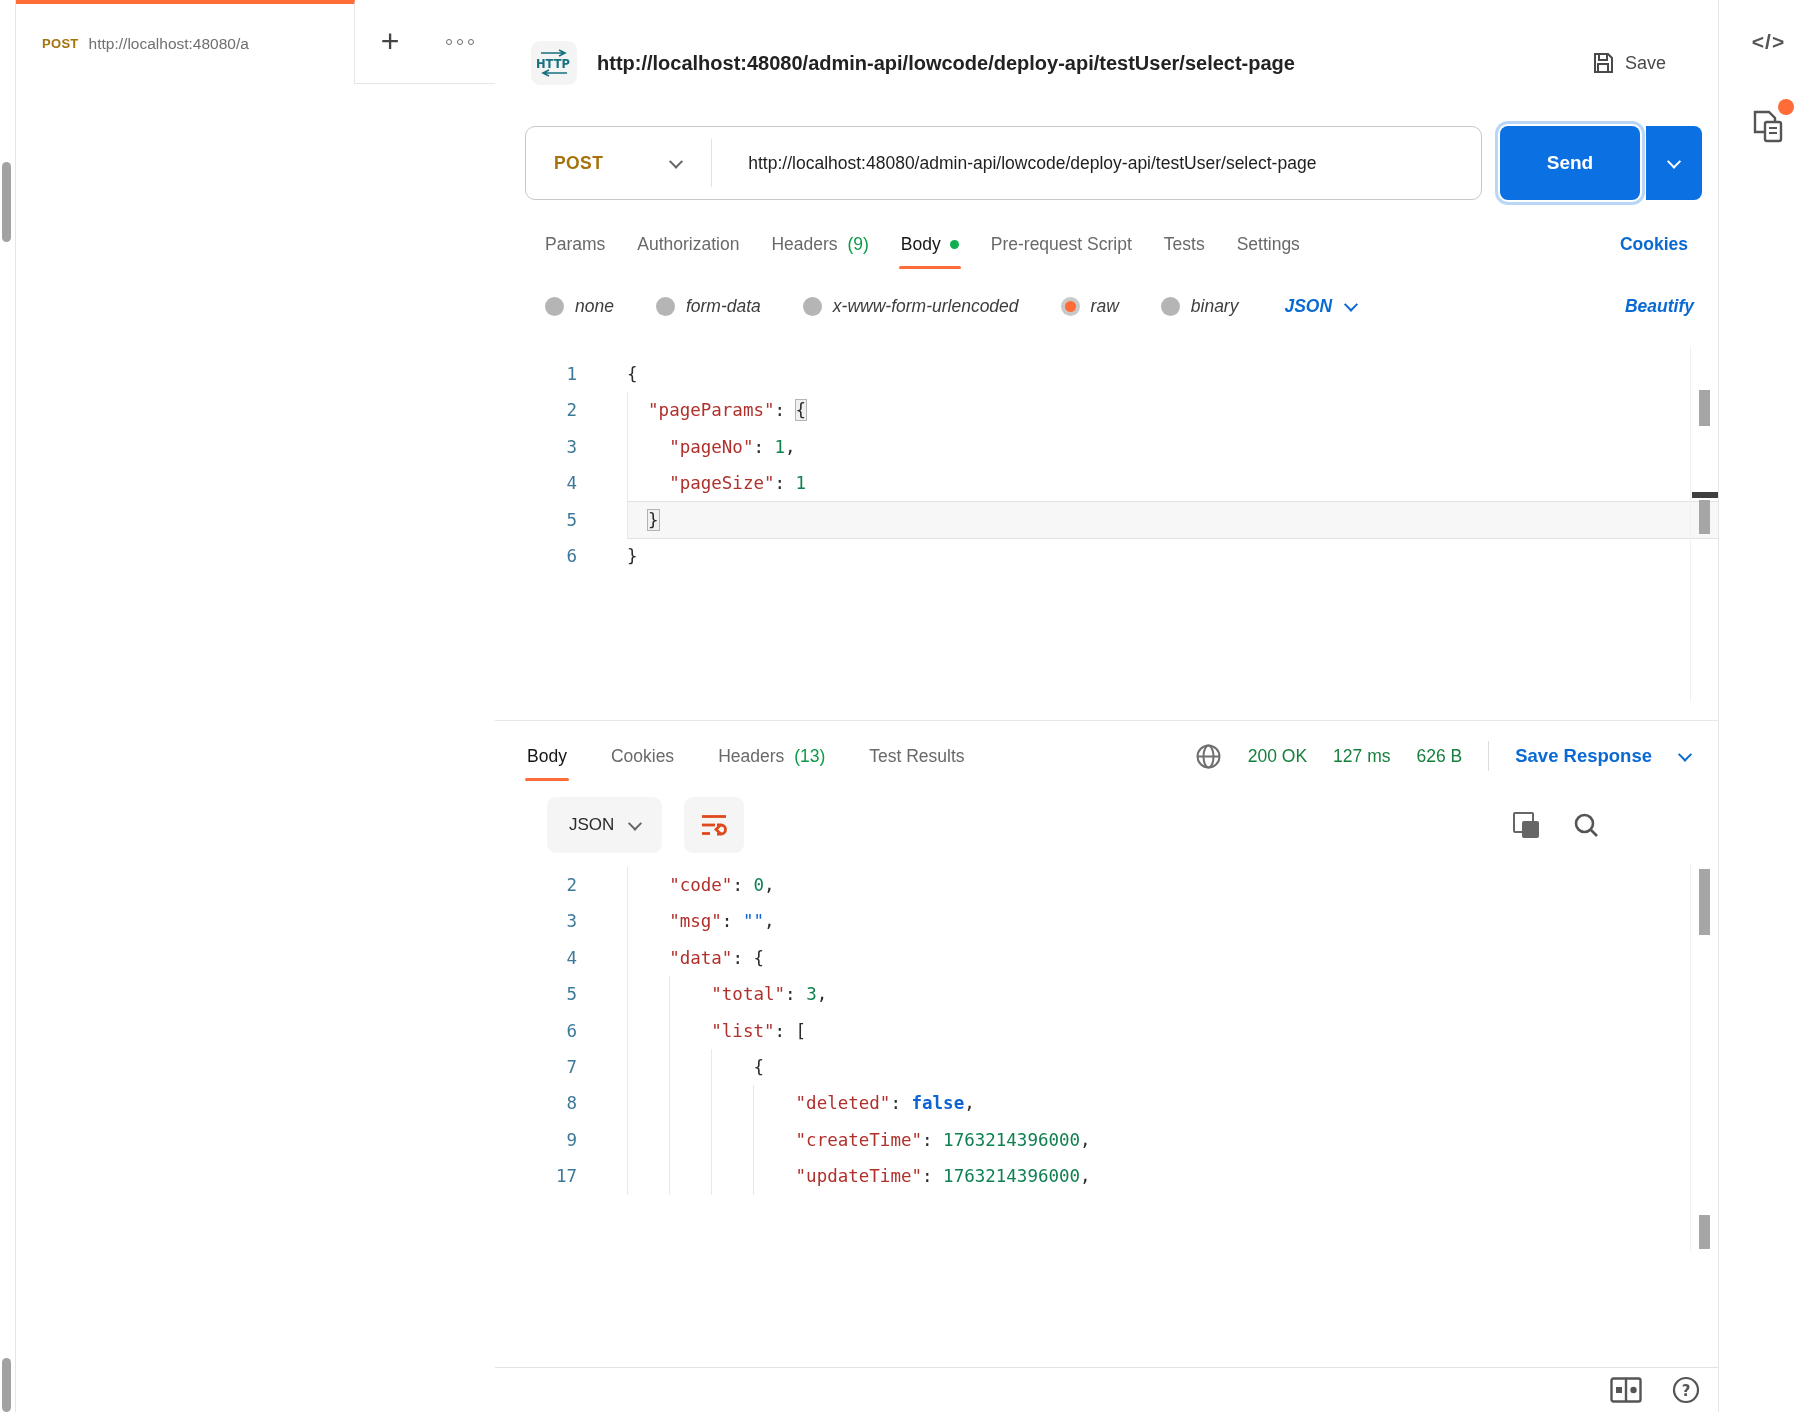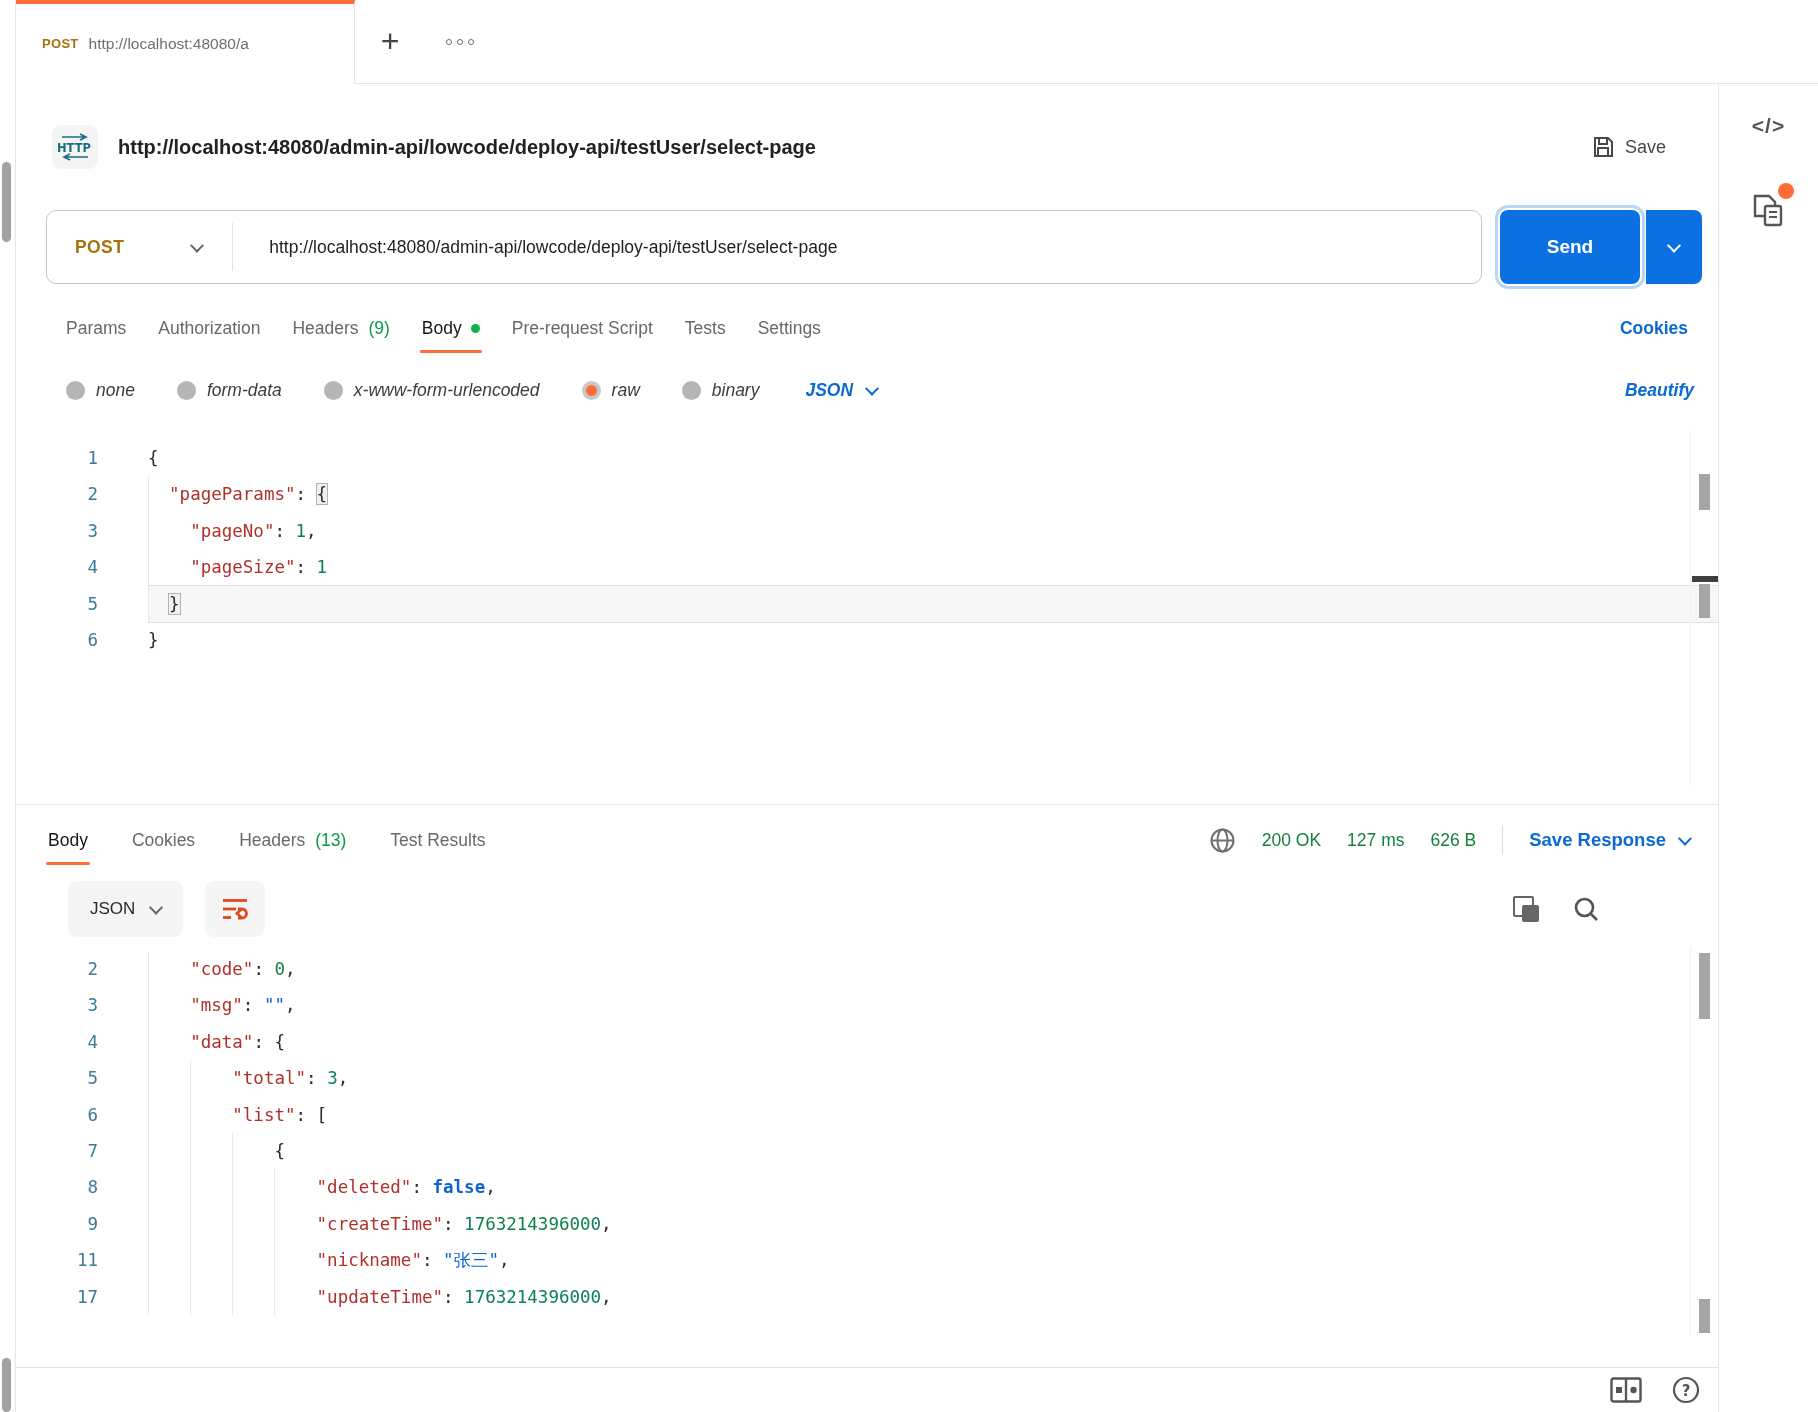--- a/index.html
+++ b/index.html
@@ -7,21 +7,21 @@
               font-family:"Liberation Sans", sans-serif; color:#1f1f1f; }
   .app { position:relative; width:1818px; height:1412px; display:flex; }
 
   
   .left-rail { width:16px; border-right:1px solid #e6e6e6; position:relative; flex:none; }
   .rail-thumb { position:absolute; left:2px; width:9px; background:#a2a2a2; border-radius:5px; }
   .rail-thumb.top { top:162px; height:80px; }
   .rail-thumb.bot { top:1358px; height:54px; }
 
   
-  .main { flex:1; display:flex; flex-direction:column; min-width:0; position:relative; }
+  .main { flex:1; display:flex; flex-direction:row; min-width:0; position:relative; }
 
   
   .tabbar { height:84px; display:flex; align-items:stretch; border-bottom:1px solid #e6e6e6; flex:none; }
   .tab { width:339px; position:relative; background:#fff; border-right:1px solid #e6e6e6;
          border-top:4px solid #ff6c37; display:flex; align-items:center; padding:0 18px 0 26px; }
   .tab::after { content:''; position:absolute; left:0; right:0; bottom:-1px; height:1px; background:#fff; }
   .tab-method { font-size:13px; font-weight:bold; color:#a5720c; letter-spacing:.3px; margin-right:10px; flex:none; }
   .tab-title { font-size:15.5px; color:#6f6f6f; white-space:nowrap; overflow:hidden; position:relative; flex:1; }
   .tab-fade { position:absolute; right:0; top:0; bottom:0; width:46px;
               background:linear-gradient(to right, rgba(255,255,255,0), #fff); }
@@ -99,21 +99,21 @@
   .mark { position:absolute; left:8px; width:11px; background:#a6a6a6; }
   .mark.dark { left:1px; width:26px; height:6px; background:#3f3f3f; }
 
   .pane-divider { border-top:1px solid #e7e7e7; margin-top:18px; flex:none; }
 
   
   .resp-tabs { display:flex; align-items:center; gap:40px; padding:0 28px 0 30px; height:70px; flex:none; }
   .resp-meta { display:flex; align-items:center; gap:26px; margin-left:auto; }
   .green { color:#15803d; font-size:17.5px; white-space:nowrap; }
   .vdiv { width:1px; height:30px; background:#dcdcdc; }
-  .save-resp { display:flex; align-items:center; gap:14px; cursor:pointer; }
+  .save-resp { display:flex; align-items:center; gap:28px; cursor:pointer; }
 
   
   .resp-toolbar { display:flex; align-items:center; padding-left:30px; height:60px; margin-top:4px; flex:none; }
   .seg { display:flex; background:#f5f5f5; border-radius:9px; overflow:hidden; }
   .seg-item { padding:15px 30px; font-size:17px; color:#6f6f6f; cursor:pointer; white-space:nowrap; }
   .seg-item.sel { background:#e2e2e2; color:#1d1d1d; border-radius:9px; }
   .pill { background:#f5f5f5; border-radius:9px; display:flex; align-items:center; gap:16px;
           padding:0 22px; height:56px; margin-left:22px; cursor:pointer; }
   .pill .lang { font-size:17px; font-weight:500; color:#2a2a2a; }
   .pill.icon-pill { padding:0 16px; }
@@ -347,24 +347,20 @@
             </div>
             <div class="line">
               <span class="ln">8</span>
               <span class="code"><i class="guide" style="left: 0ch;"></i><i class="guide" style="left: 4ch;"></i><i class="guide" style="left: 8ch;"></i><i class="guide" style="left: 12ch;"></i><span class="c-ws">                </span><span class="c-k">"deleted"</span><span class="c-p">: </span><span class="c-b">false</span><span class="c-p">,</span></span>
             </div>
             <div class="line">
               <span class="ln">9</span>
               <span class="code"><i class="guide" style="left: 0ch;"></i><i class="guide" style="left: 4ch;"></i><i class="guide" style="left: 8ch;"></i><i class="guide" style="left: 12ch;"></i><span class="c-ws">                </span><span class="c-k">"createTime"</span><span class="c-p">: </span><span class="c-n">1763214396000</span><span class="c-p">,</span></span>
             </div>
             <div class="line">
-              <span class="ln">11</span>
-              <span class="code"><i class="guide" style="left: 0ch;"></i><i class="guide" style="left: 4ch;"></i><i class="guide" style="left: 8ch;"></i><i class="guide" style="left: 12ch;"></i><span class="c-ws">                </span><span class="c-k">"nickname"</span><span class="c-p">: </span><span class="c-s">"张三"</span><span class="c-p">,</span></span>
-            </div>
-            <div class="line">
               <span class="ln">17</span>
               <span class="code"><i class="guide" style="left: 0ch;"></i><i class="guide" style="left: 4ch;"></i><i class="guide" style="left: 8ch;"></i><i class="guide" style="left: 12ch;"></i><span class="c-ws">                </span><span class="c-k">"updateTime"</span><span class="c-p">: </span><span class="c-n">1763214396000</span><span class="c-p">,</span></span>
             </div>
             <div class="ruler">
             <div class="mark" style="top:6px;height:66px;left:8px"></div>
             <div class="mark" style="top:352px;height:34px;left:8px"></div>
           </div>
         </div>
 
         <div class="footer">

